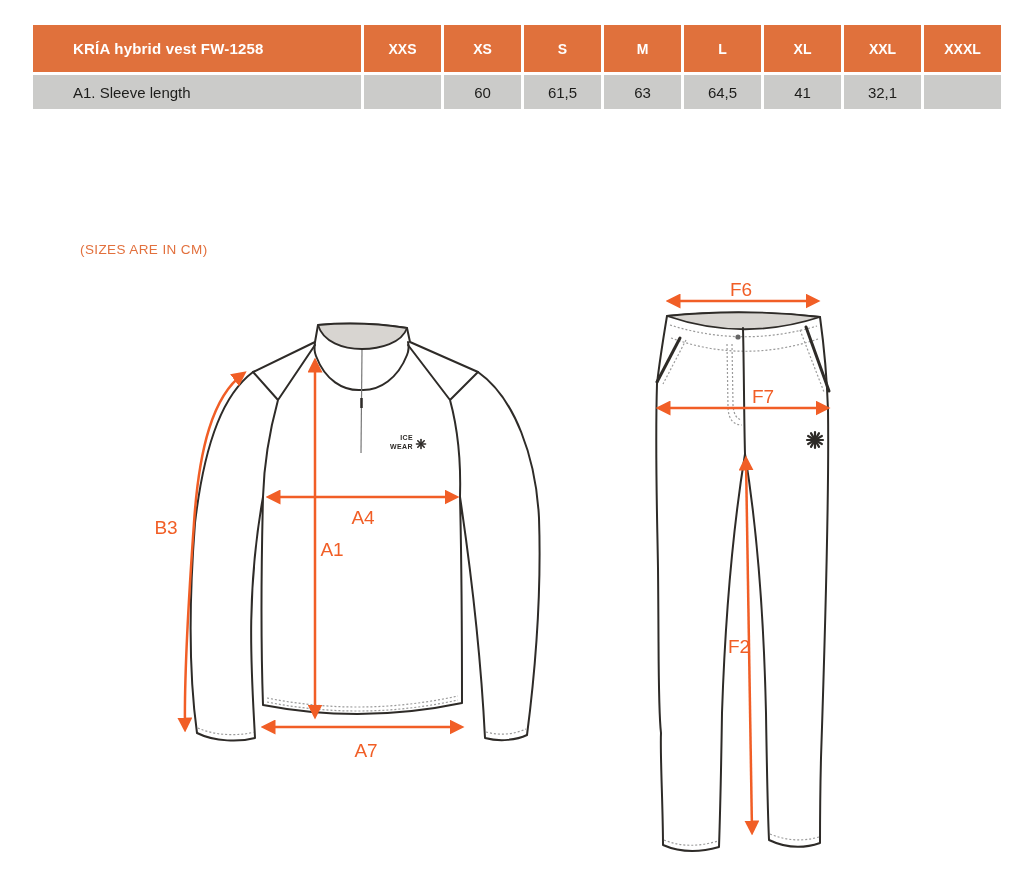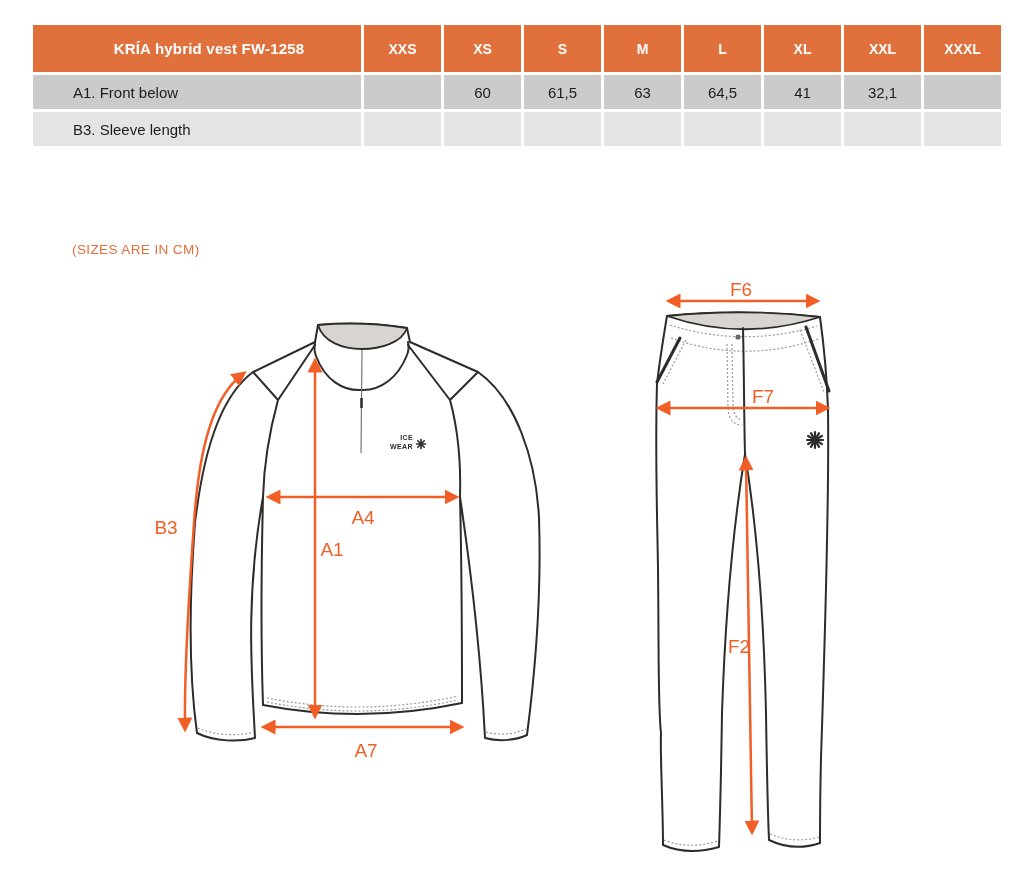--- a/index.html
+++ b/index.html
@@ -12,31 +12,31 @@
     position:absolute;left:30px;top:22px;
     border-collapse:separate;border-spacing:3px;table-layout:fixed;
   }
   table.size-chart col.c-label{width:328px;}
   table.size-chart col.c-size{width:77px;}
   table.size-chart th{
     background:var(--orange1);color:#ffffff;height:47px;
     font-size:14px;font-weight:bold;text-align:center;padding:0;
   }
   table.size-chart th.title-cell{
-    text-align:center;padding-left:24px;font-size:15px;letter-spacing:.2px;
+    text-align:left;padding-left:40px;font-size:15px;letter-spacing:.2px;
   }
   table.size-chart td{
     height:34px;text-align:center;font-size:15px;color:#1d1d1b;padding:0;
   }
   table.size-chart td.label{text-align:left;padding-left:40px;font-size:15px;}
   table.size-chart tr.dark td{background:var(--rowDark);}
   table.size-chart tr.light td{background:var(--rowLight);}
   
   .sizes-note{
-    position:absolute;left:72px;top:242px;
+    position:absolute;left:80px;top:242px;
     font-size:13.5px;letter-spacing:.4px;color:var(--orange3);font-weight:normal;
   }
   
   .diagram{position:absolute;}
   .ink{fill:none;stroke:#2e2b28;stroke-width:2;stroke-linejoin:round;stroke-linecap:round;}
   .ink-fill{fill:#ffffff;stroke:#2e2b28;stroke-width:2;stroke-linejoin:round;}
   .gray-fill{fill:#d8d5d1;stroke:#2e2b28;stroke-width:1.8;stroke-linejoin:round;}
   .stitch{fill:none;stroke:#9a9a9a;stroke-width:1.2;stroke-dasharray:2 2;}
   .thinline{fill:none;stroke:#777777;stroke-width:1.2;}
   .thick{fill:none;stroke:#2e2b28;stroke-width:3;stroke-linecap:round;}
@@ -69,39 +69,28 @@
       <th>S</th>
       <th>M</th>
       <th>L</th>
       <th>XL</th>
       <th>XXL</th>
       <th>XXXL</th>
     </tr>
   </thead>
   <tbody>
       <tr class="dark">
-        <td class="label">A1. Front below</td>
+        <td class="label">A1. Sleeve length</td>
         <td></td>
         <td>60</td>
         <td>61,5</td>
         <td>63</td>
         <td>64,5</td>
         <td>41</td>
         <td>32,1</td>
-        <td></td>
-      </tr>
-      <tr class="light">
-        <td class="label">B3. Sleeve length</td>
-        <td></td>
-        <td></td>
-        <td></td>
-        <td></td>
-        <td></td>
-        <td></td>
-        <td></td>
         <td></td>
       </tr>
     </tbody>
 </table>
 
 <div class="sizes-note">(SIZES ARE IN CM)</div>
 
 <svg class="diagram" style="left:145px;top:298px;" width="430" height="470" viewBox="0 0 430 470">
   <defs>
     <marker id="ah1" viewBox="0 0 10 10" refX="7" refY="5" markerWidth="6" markerHeight="6" orient="auto-start-reverse">

